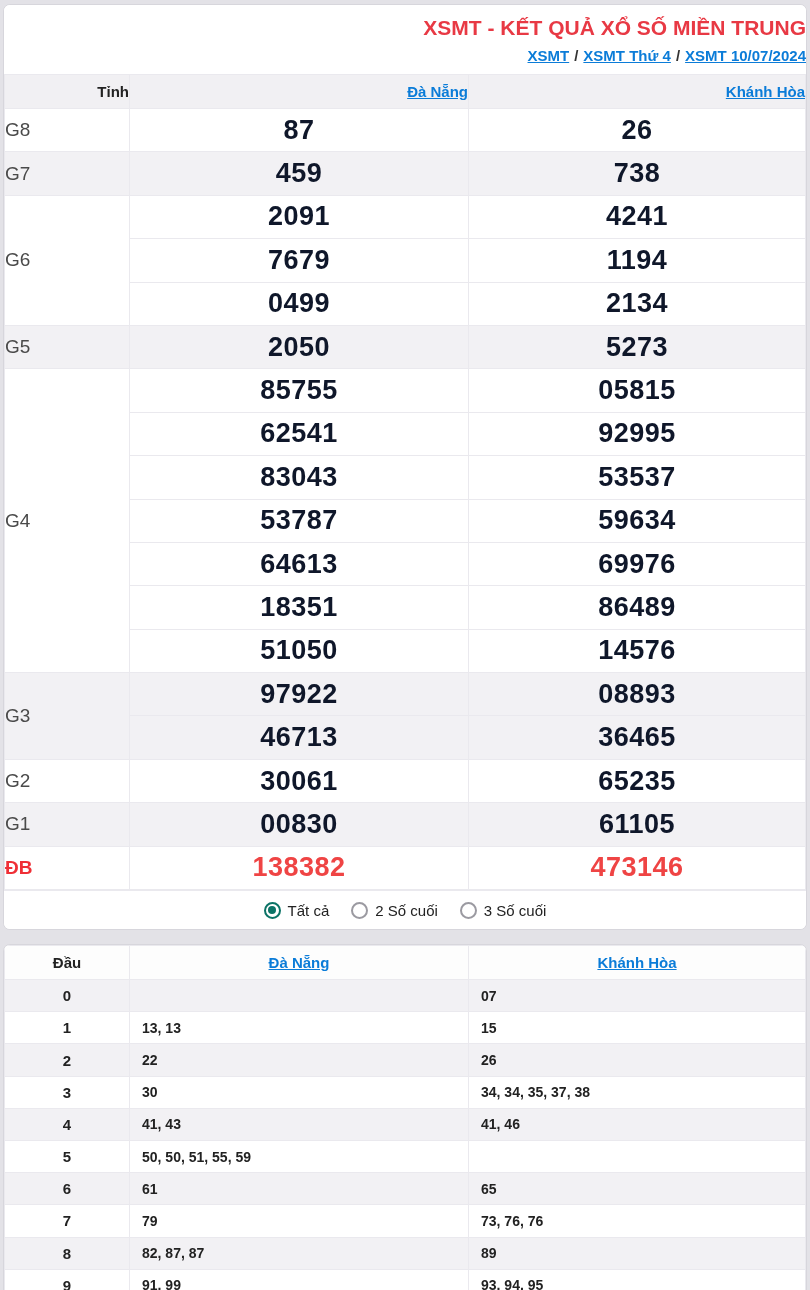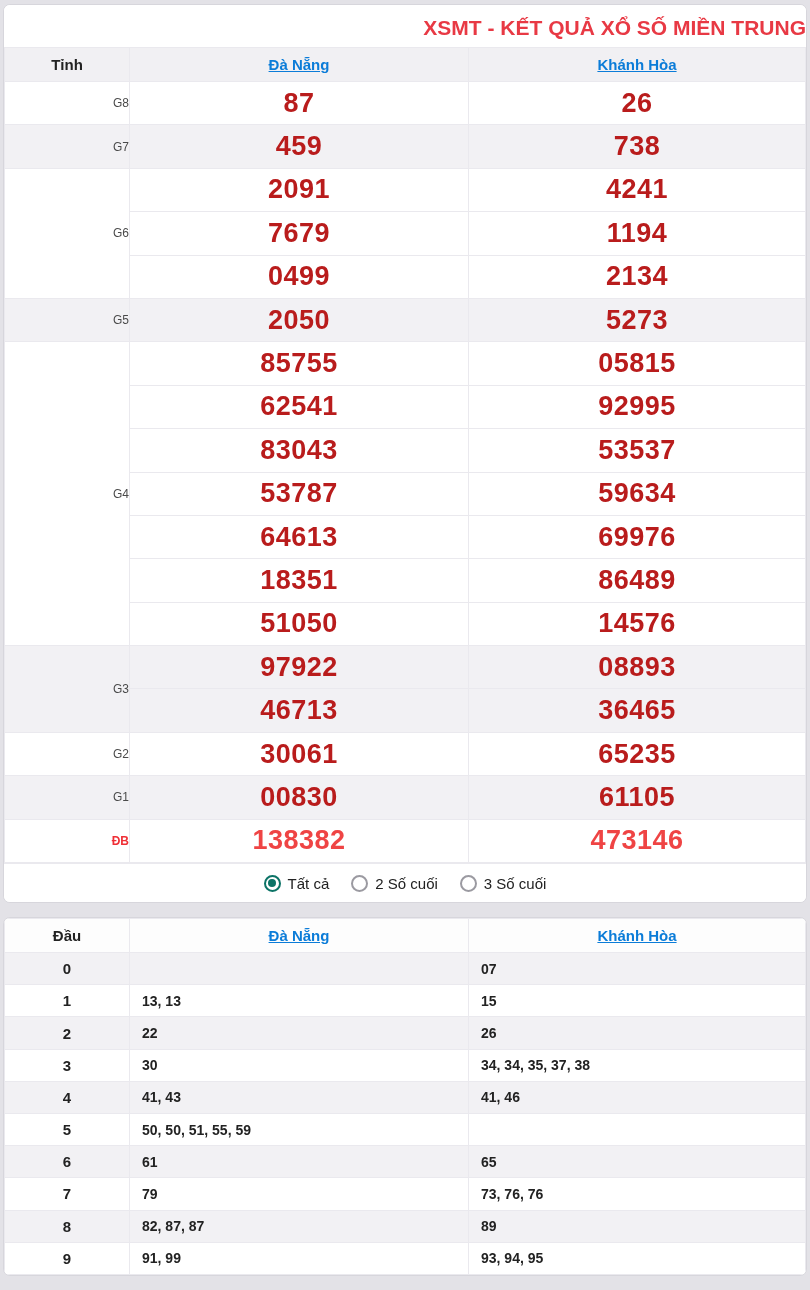--- a/index.html
+++ b/index.html
@@ -26,29 +26,29 @@
   .breadcrumb a { color: #0b7cd8; text-decoration: underline; cursor: pointer; }
   .breadcrumb .sep { color: #333; padding: 0 5px; font-weight: 700; }
 
   
   table { border-collapse: collapse; width: 100%; table-layout: fixed; }
   col.c-label { width: 125px; }
   col.c-dn { width: 339px; }
   td, th { border: 1px solid #eae9ee; }
 
   
-  .results thead tr { height: 34px; background: #f1f0f3; }
+  .results thead tr { height: 34px; background: #f1f0f3; text-align: right; }
   .results th { font-size: 15px; font-weight: 700; color: #222; }
   .results th a { color: #0b7cd8; text-decoration: underline; cursor: pointer; }
   .results tbody tr { height: 43.4px; }
   .results td.prize {
-    text-align: right; font-size: 12px; color: #4a4a4a; background: inherit;
+    text-align: left; font-size: 19px; color: #4a4a4a; background: inherit;
   }
   .results td.val {
-    text-align: center; font-size: 27px; font-weight: 700; color: #b91c1c;
+    text-align: center; font-size: 27px; font-weight: 700; color: #0f172a;
     letter-spacing: 0.5px;
   }
   tr.band-gray { background: #f2f1f4; }
   tr.band-white { background: #ffffff; }
   .results tr.db-row td.prize { color: #ef2f36; font-weight: 700; }
   .results tr.db-row td.val { color: #ef4444; }
 
   
   .filter-row {
     height: 39px; display: flex; align-items: center; justify-content: center;
@@ -76,20 +76,23 @@
     text-align: left; padding-left: 12px; font-size: 14px; font-weight: 700; color: #222;
   }
 </style>
 </head>
 <body>
 
 <div class="card">
 
   <div class="title-block">
     <div class="page-title">XSMT - KẾT QUẢ XỔ SỐ MIỀN TRUNG</div>
+    <div class="breadcrumb">
+      <a>XSMT</a><span class="sep">/</span><a>XSMT Thứ 4</a><span class="sep">/</span><a>XSMT 10/07/2024</a>
+    </div>
   </div>
 
   <table class="results">
     <colgroup>
         <col class="c-label">
         <col class="c-dn">
         <col>
       </colgroup>
     <thead>
       <tr>

